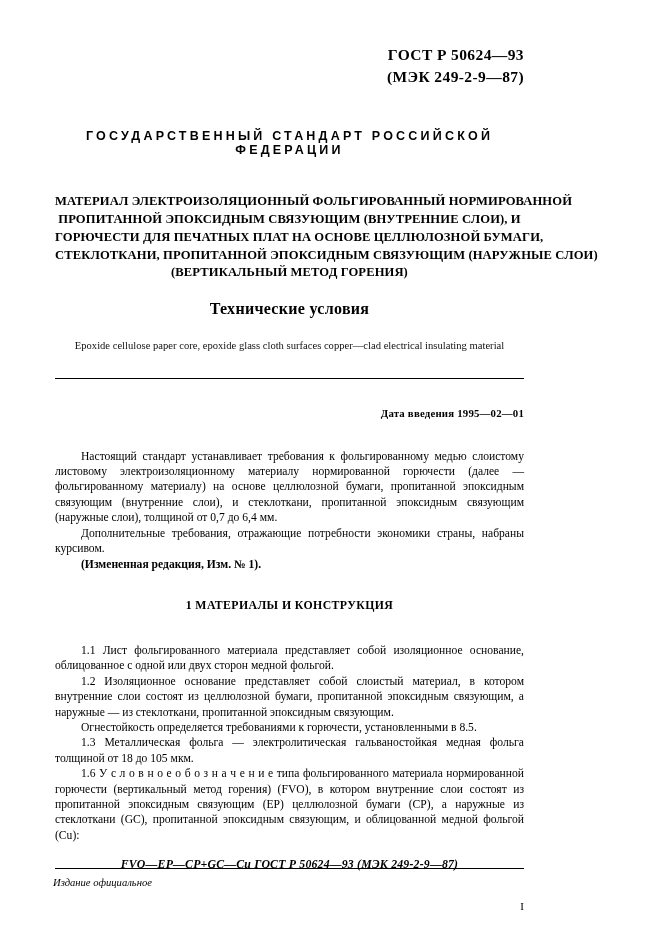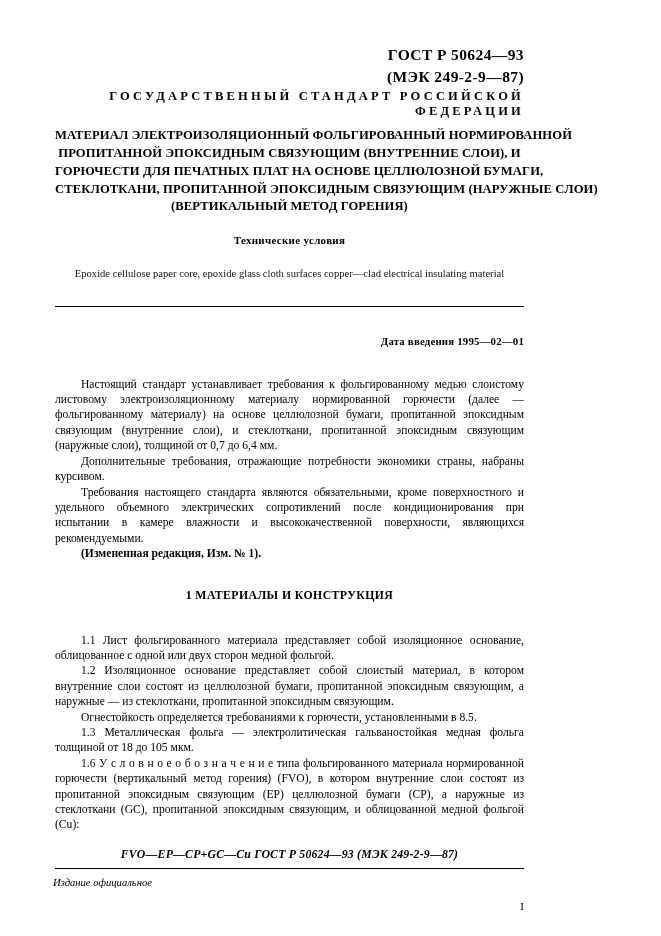--- a/index.html
+++ b/index.html
@@ -26,42 +26,43 @@
     font-weight: bold;
     font-size: 15.5px;
     line-height: 1.45;
     letter-spacing: 0.4px;
     margin-top: 4px;
   }
   .gost-line2 {
     white-space: nowrap;
   }
   .std-header {
-    text-align: right;
-    font-family: Liberation Serif, serif;
+    text-align: center;
+    font-family: Liberation Sans, sans-serif;
     font-weight: bold;
     font-size: 12.5px;
     letter-spacing: 3.2px;
+    margin-top: 40px;
   }
   .title-block {
     text-align: center;
     font-family: "Liberation Serif", serif;
     font-weight: bold;
     font-size: 12.6px;
     line-height: 1.42;
-    margin-top: 8px;
+    margin-top: 36px;
     letter-spacing: 0.1px;
   }
   .title-block div {
     white-space: nowrap;
   }
   .tu {
     text-align: center;
     font-weight: bold;
-    font-size: 11px;
+    font-size: 16px;
     margin-top: 18px;
     letter-spacing: 0.3px;
   }
   .eng {
     text-align: center;
     font-size: 10.6px;
     line-height: 1.45;
     margin-top: 20px;
     color: #111;
   }
@@ -155,21 +156,20 @@
     <div>Epoxide cellulose paper core, epoxide glass cloth surfaces copper—clad electrical insulating material</div>
   </div>
 
   <hr class="rule">
 
   <div class="date-line">Дата введения 1995—02—01</div>
 
   <div class="body-text">
     <p>Настоящий стандарт устанавливает требования к фольгированному медью слоистому листовому электроизоляционному материалу нормированной горючести (далее — фольгированному материалу) на основе целлюлозной бумаги, пропитанной эпоксидным связующим (внутренние слои), и стеклоткани, пропитанной эпоксидным связующим (наружные слои), толщиной от 0,7 до 6,4 мм.</p>
     <p>Дополнительные требования, отражающие потребности экономики страны, набраны курсивом.</p>
-    <p>Требования настоящего стандарта являются обязательными, кроме поверхностного и удельного объемного электрических сопротивлений после кондиционирования при испытании в камере влажности и высококачественной поверхности, являющихся рекомендуемыми.</p>
     <p class="bold">(Измененная редакция, Изм. № 1).</p>
   </div>
 
   <div class="section-title">1 МАТЕРИАЛЫ И КОНСТРУКЦИЯ</div>
 
   <div class="body-text">
     <p>1.1 Лист фольгированного материала представляет собой изоляционное основание, облицованное с одной или двух сторон медной фольгой.</p>
     <p>1.2 Изоляционное основание представляет собой слоистый материал, в котором внутренние слои состоят из целлюлозной бумаги, пропитанной эпоксидным связующим, а наружные — из стеклоткани, пропитанной эпоксидным связующим.</p>
     <p>Огнестойкость определяется требованиями к горючести, установленными в 8.5.</p>
     <p>1.3 Металлическая фольга — электролитическая гальваностойкая медная фольга толщиной от 18 до 105 мкм.</p>

